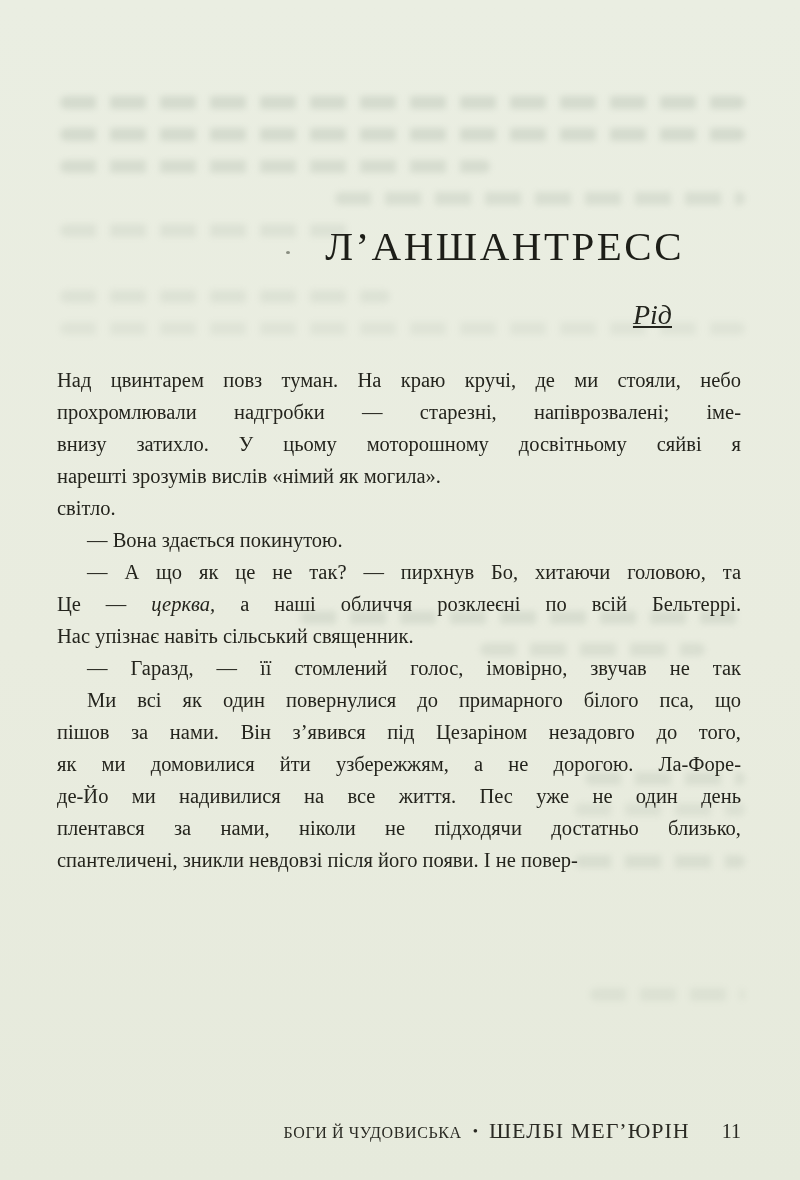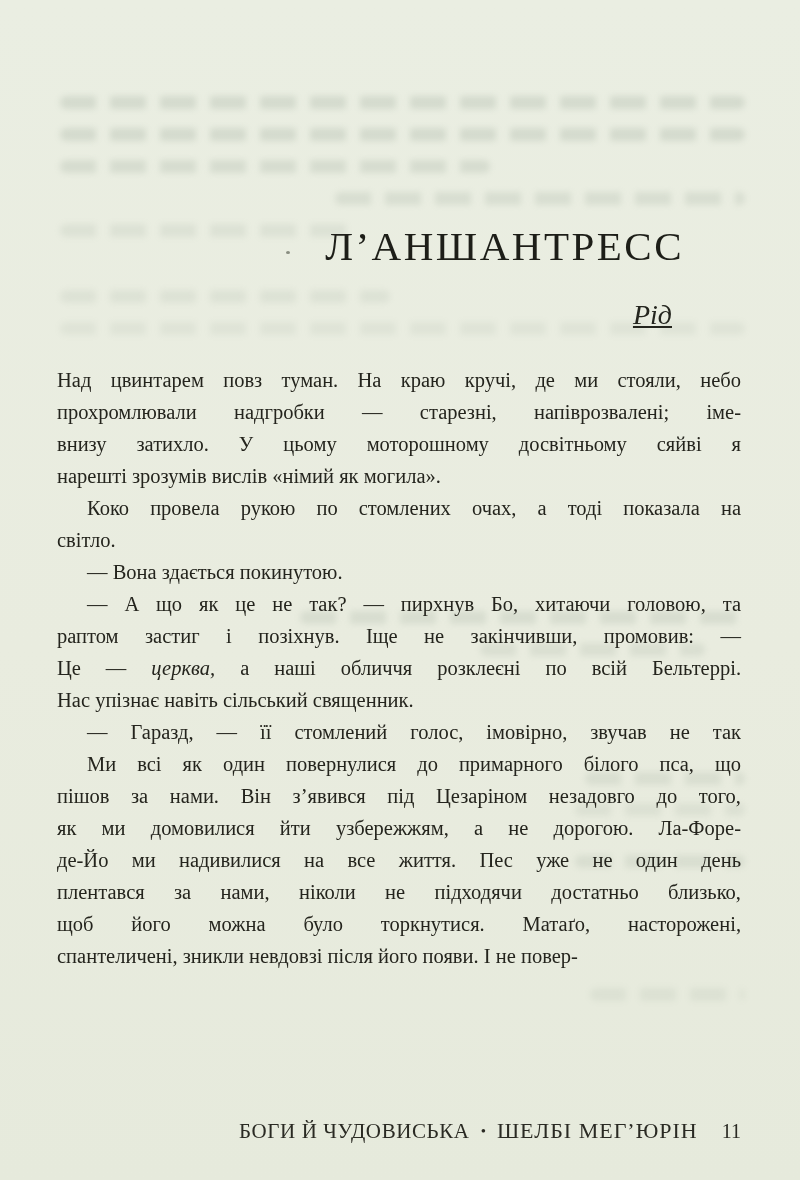--- a/index.html
+++ b/index.html
@@ -45,24 +45,24 @@
   .line.jl { text-align-last: justify; }
   .line.last { text-align: right; text-align-last: left; }
   .line.indent { text-indent: 30px; }
   .line i { font-style: italic; }
 
   .running-footer {
     position: absolute; top: 1118px; right: 59px;
     display: flex; align-items: baseline; white-space: nowrap;
     color: #2a2a23;
   }
-  .footer-book { font-size: 21px; letter-spacing: 0.6px; }
+  .footer-book { font-size: 16px; letter-spacing: 0.6px; }
   .footer-dot { font-size: 15px; margin: 0 11px; position: relative; top: -2px; }
   .footer-author { font-size: 22px; letter-spacing: 1px; }
-  .footer-num { font-size: 20px; margin-left: 24px; }
+  .footer-num { font-size: 20px; margin-left: 32px; }
 
   .speck {
     position: absolute; width: 4px; height: 3px; border-radius: 50%;
     background: #5f6457; opacity: .7;
   }
 </style>
 </head>
 <body>
 
 <div class="page">
@@ -87,34 +87,31 @@
 
   <h1 class="chapter-title">Л’АНШАНТРЕСС</h1>
 
   <div class="chapter-subtitle">Рід</div>
 
   <div class="body-text" id="body-text">
       <div class="line jl"><span>Над цвинтарем повз туман. На краю кручі, де ми стояли, небо</span></div>
       <div class="line jl"><span>прохромлювали надгробки — старезні, напіврозвалені; іме-</span></div>
       <div class="line jl"><span>внизу затихло. У цьому моторошному досвітньому сяйві я</span></div>
       <div class="line last"><span>нарешті зрозумів вислів «німий як могила».</span></div>
-      <div class="line jl indent"><span>Коко провела рукою по стомлених очах, а тоді показала на</span></div>
       <div class="line last"><span>світло.</span></div>
       <div class="line last indent"><span>— Вона здається покинутою.</span></div>
       <div class="line jl indent"><span>— А що як це не так? — пирхнув Бо, хитаючи головою, та</span></div>
-      <div class="line jl"><span>раптом застиг і позіхнув. Іще не закінчивши, промовив: —</span></div>
       <div class="line jl"><span>Це — </span><i>церква,</i><span> а наші обличчя розклеєні по всій Бельтеррі.</span></div>
       <div class="line last"><span>Нас упізнає навіть сільський священник.</span></div>
       <div class="line jl indent"><span>— Гаразд, — її стомлений голос, імовірно, звучав не так</span></div>
       <div class="line jl indent"><span>Ми всі як один повернулися до примарного білого пса, що</span></div>
       <div class="line jl"><span>пішов за нами. Він з’явився під Цезаріном незадовго до того,</span></div>
       <div class="line jl"><span>як ми домовилися йти узбережжям, а не дорогою. Ла-Форе-</span></div>
       <div class="line jl"><span>де-Йо ми надивилися на все життя. Пес уже не один день</span></div>
       <div class="line jl"><span>плентався за нами, ніколи не підходячи достатньо близько,</span></div>
-      <div class="line jl"><span>щоб його можна було торкнутися. Матаґо, насторожені,</span></div>
       <div class="line last"><span>спантеличені, зникли невдовзі після його появи. І не повер-</span></div>
     </div>
 
   <div class="running-footer">
     <span class="footer-book">БОГИ Й ЧУДОВИСЬКА</span>
     <span class="footer-dot">•</span>
     <span class="footer-author">ШЕЛБІ МЕГ’ЮРІН</span>
     <span class="footer-num">11</span>
   </div>
 

